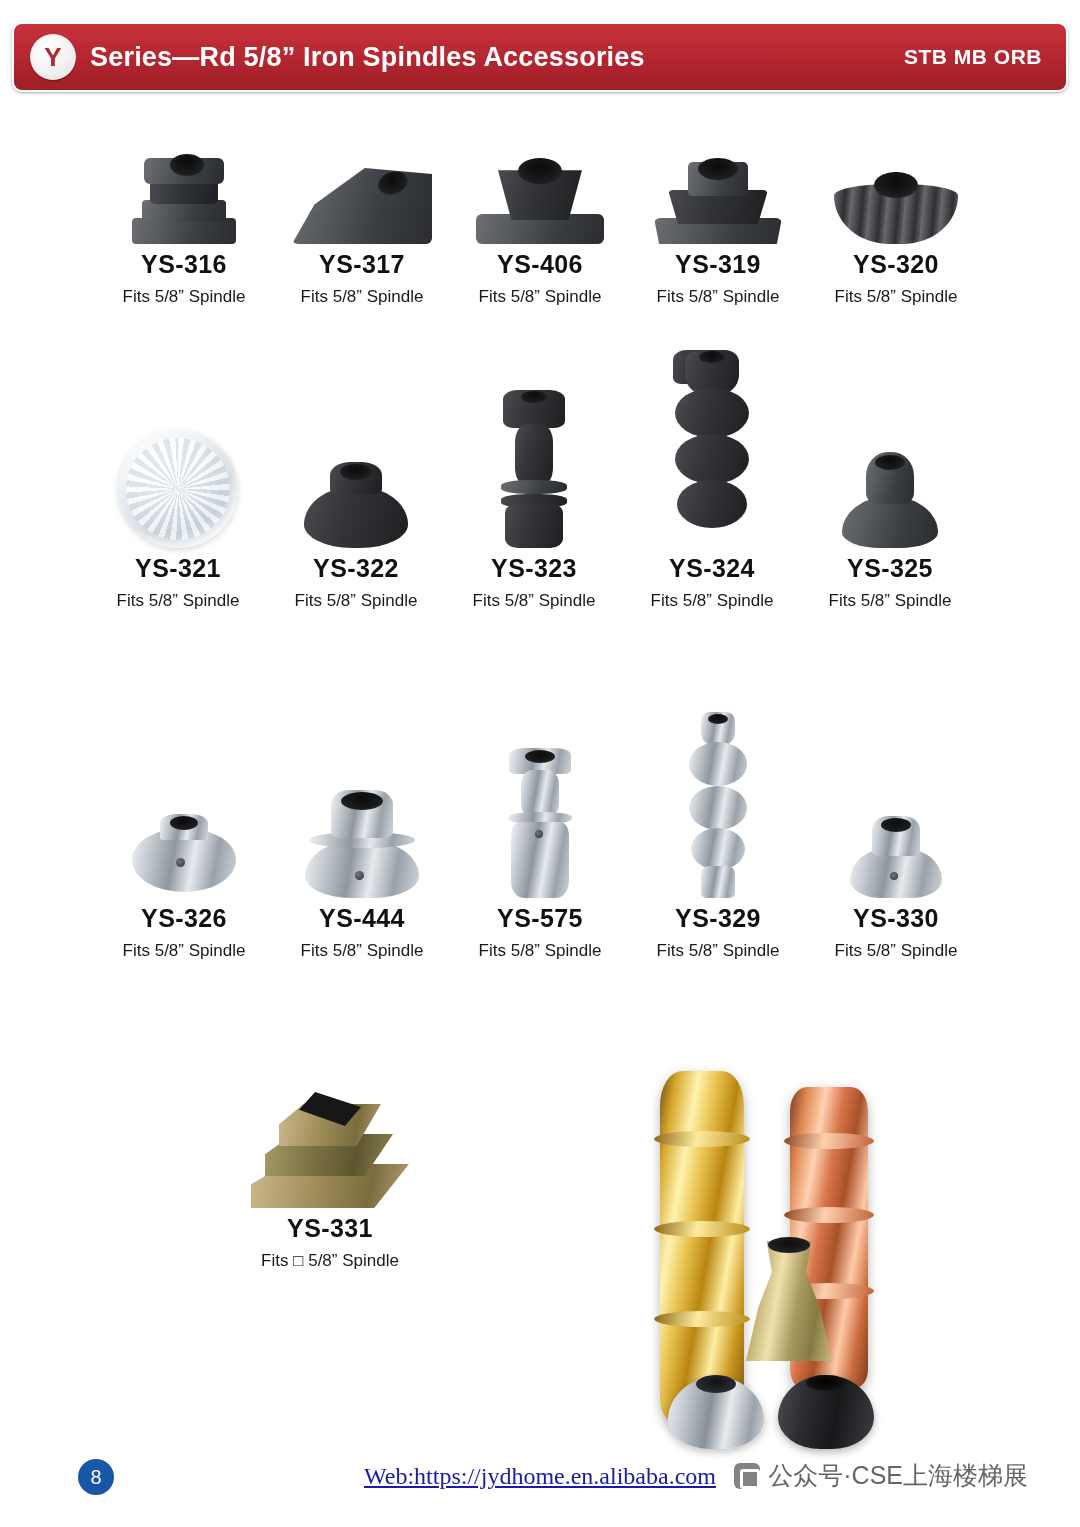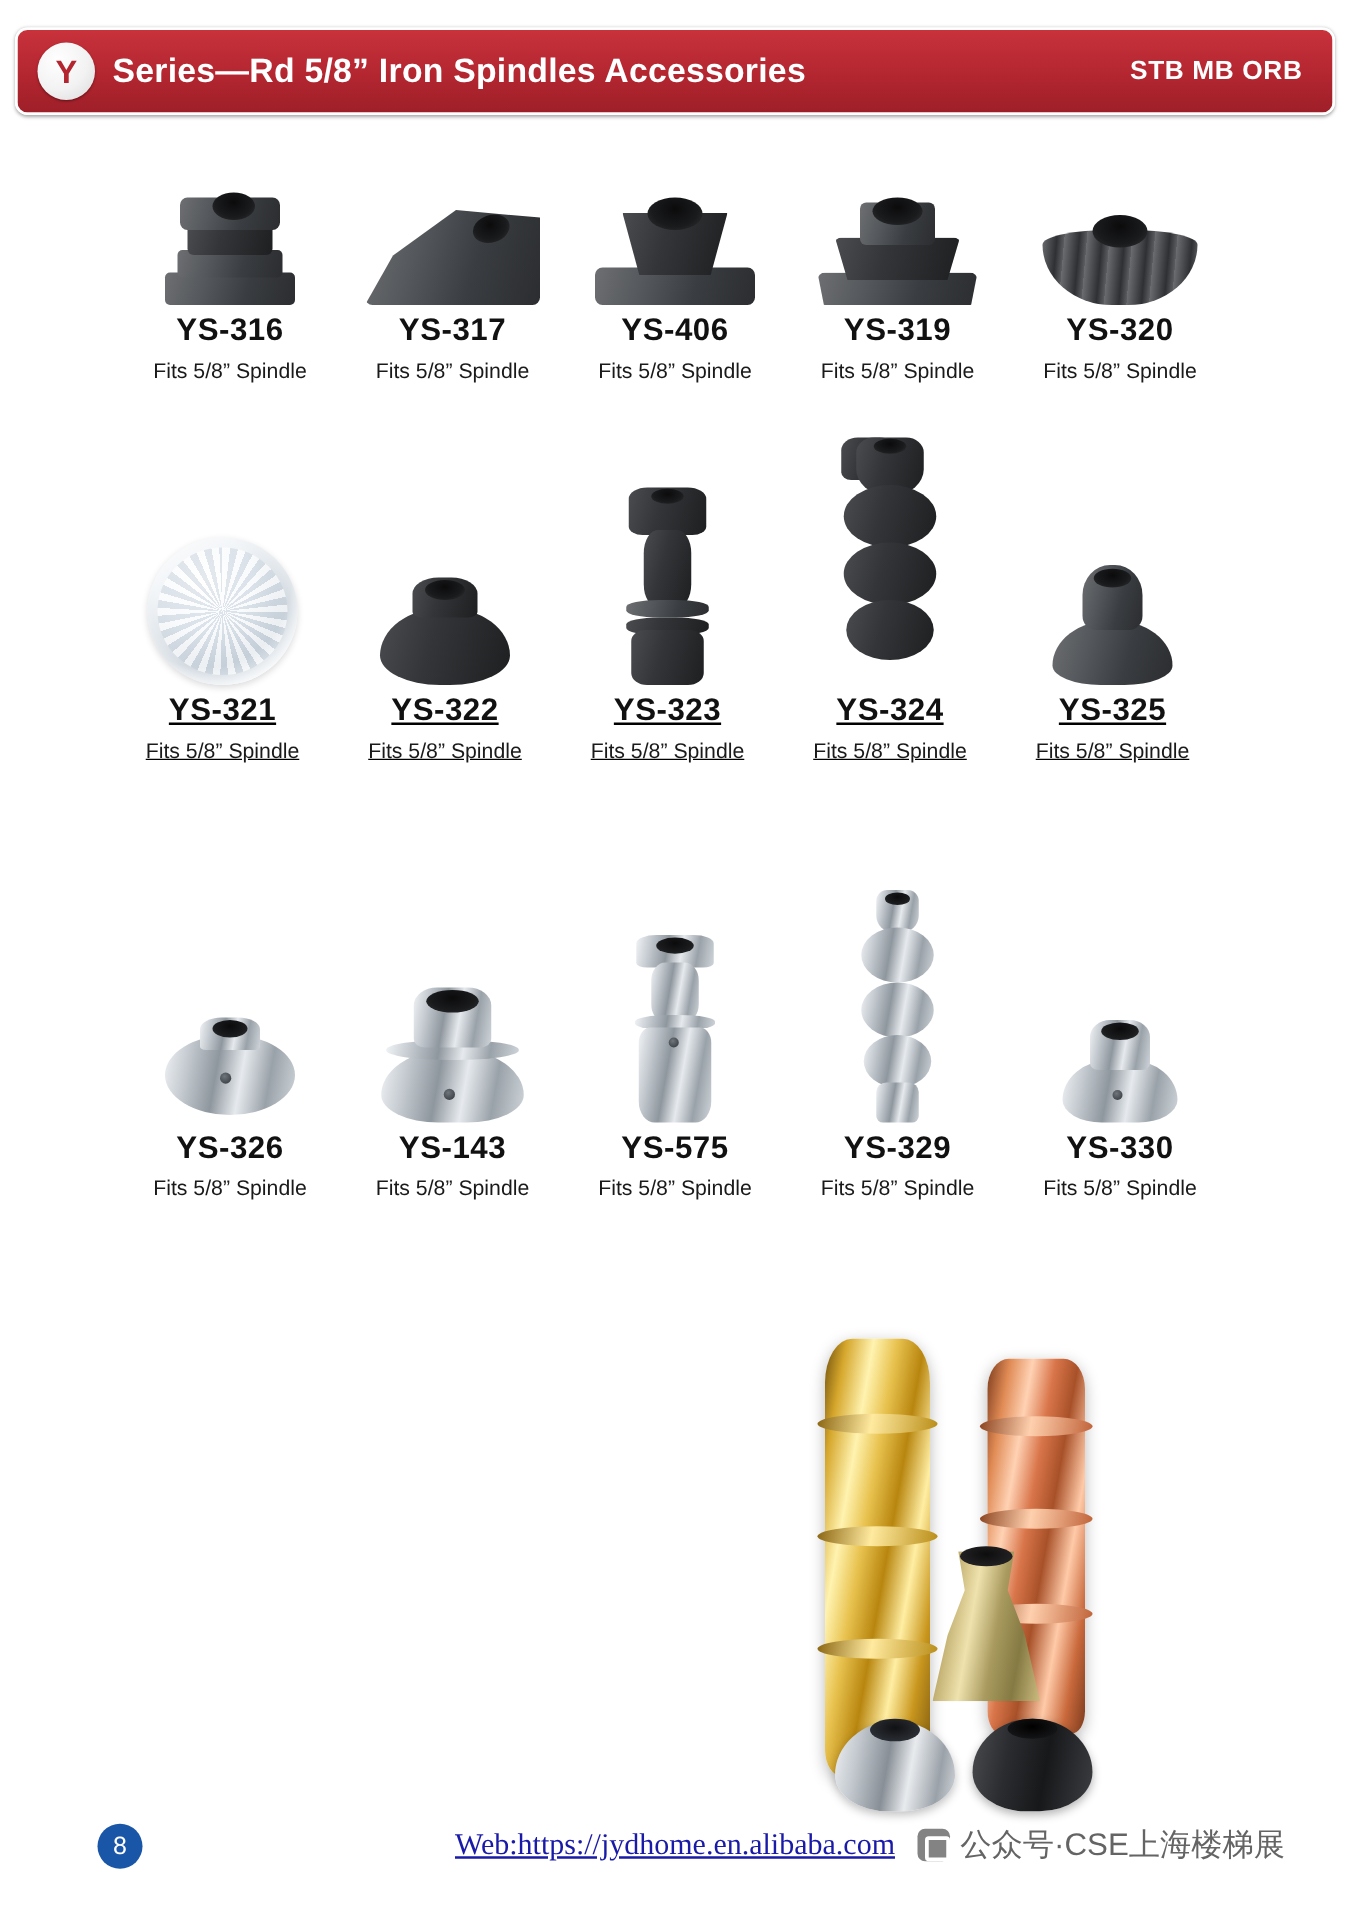--- a/index.html
+++ b/index.html
@@ -92,21 +92,21 @@
     margin-bottom: 8px;
   }
   .fits {
     font-size: 17px;
     color: #1a1a1a;
     white-space: nowrap;
   }
 
   
   #row1 { position: absolute; top: 16px; left: 60px; right: 60px; }
-  #row2 { position: absolute; top: 250px; left: 48px; right: 60px; text-decoration: underline; }
+  #row2 { position: absolute; top: 250px; left: 48px; right: 60px; }
   #row3 { position: absolute; top: 570px; left: 60px; right: 60px; }
   #row4 { position: absolute; top: 900px; left: 100px; width: 460px; }
 
   #row1 .thumb { height: 120px; }
   #row2 .thumb { height: 190px; }
   #row3 .thumb { height: 220px; }
   #row4 .thumb { height: 200px; }
 
   
   .part { position: relative; }
@@ -516,21 +516,21 @@
     <div class="cell">
       <div class="thumb">
         <div class="part p327">
           <div class="bell chrome"></div>
             <div class="ring chrome"></div>
           <div class="neck chrome"></div>
             <div class="h hole"></div>
             <div class="screw"></div>
         </div>
       </div>
-      <div class="code">YS-143</div>
+      <div class="code">YS-444</div>
       <div class="fits">Fits 5/8” Spindle</div>
     </div>
 
     <div class="cell">
       <div class="thumb">
         <div class="part p328">
           <div class="t chrome"></div>
             <div class="w chrome"></div>
           <div class="r1 chrome"></div>
             <div class="b chrome"></div>
@@ -566,20 +566,32 @@
             <div class="screw"></div>
         </div>
       </div>
       <div class="code">YS-330</div>
       <div class="fits">Fits 5/8” Spindle</div>
     </div>
   </div>
 
   <div class="row" id="row4">
 
+    <div class="cell">
+      <div class="thumb">
+        <div class="part p331">
+          <div class="s1 bronze"></div>
+            <div class="s2 brass"></div>
+          <div class="s3 bronze"></div>
+            <div class="h"></div>
+        </div>
+      </div>
+      <div class="code">YS-331</div>
+      <div class="fits">Fits □ 5/8” Spindle</div>
+    </div>
 
   </div>
 
   <div class="collage">
     <div class="obj gold-baluster">
       <div class="ring" style="top:60px"></div>
       <div class="ring" style="top:150px"></div>
       <div class="ring" style="top:240px"></div>
     </div>
     <div class="obj copper-baluster">

